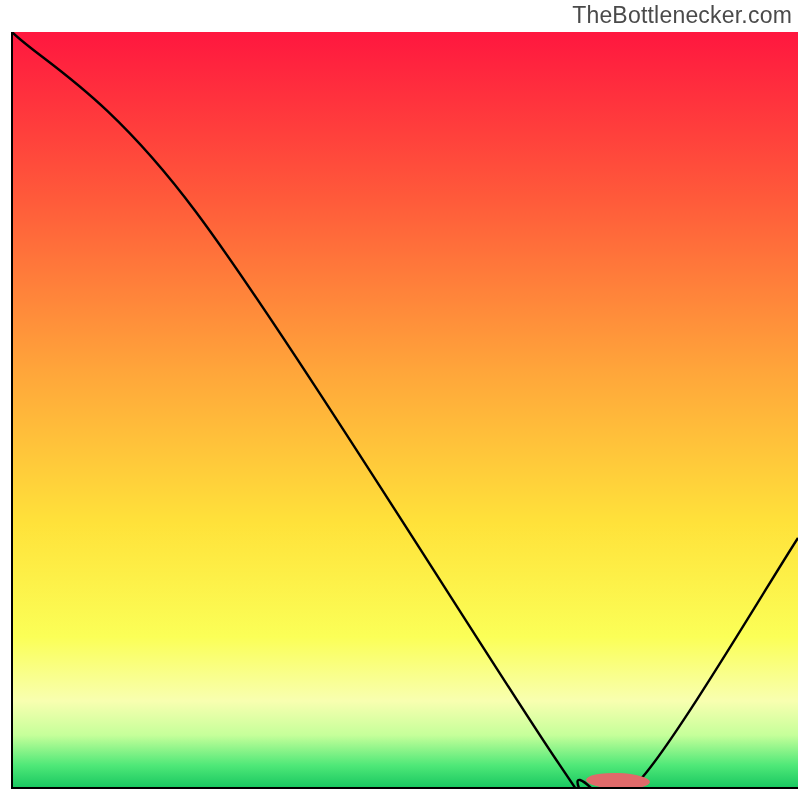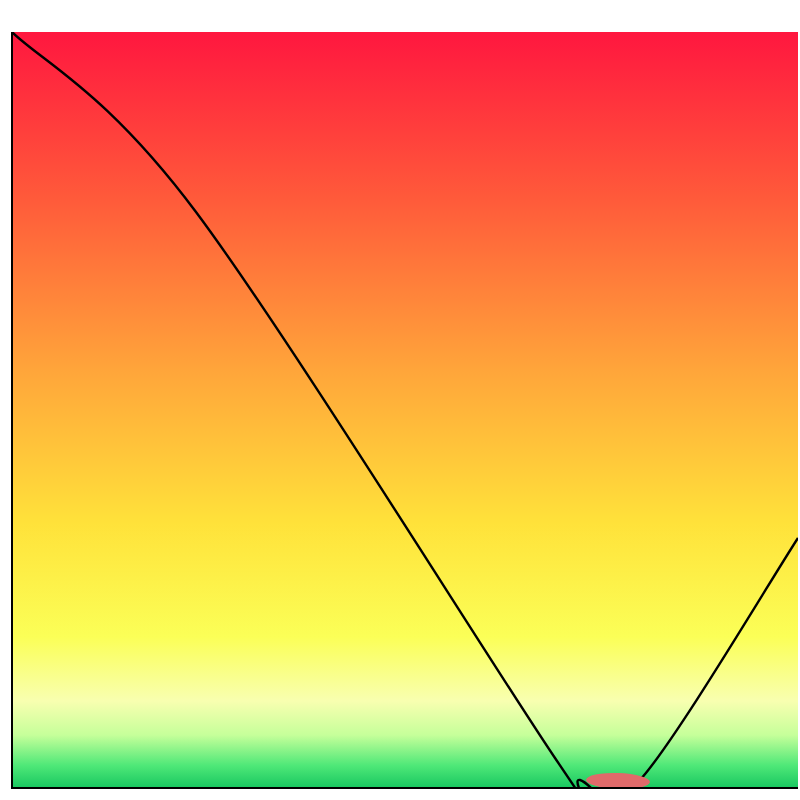--- a/index.html
+++ b/index.html
@@ -27,20 +27,21 @@
   svg.chart {
     position: absolute;
     left: 0;
     top: 0;
   }
 </style>
 </head>
 <body>
 <div class="container">
 
+<div class="watermark">TheBottlenecker.com</div>
 
 <svg class="chart" width="800" height="800" viewBox="0 0 800 800">
   <defs>
     <linearGradient id="bg-grad" x1="0" y1="0" x2="0" y2="1">
           <stop offset="0%" stop-color="#ff173f"></stop>
           <stop offset="22%" stop-color="#ff5a3a"></stop>
           <stop offset="45%" stop-color="#ffa63a"></stop>
           <stop offset="65%" stop-color="#ffe23a"></stop>
           <stop offset="80%" stop-color="#fbff57"></stop>
           <stop offset="88.5%" stop-color="#f8ffb0"></stop>

